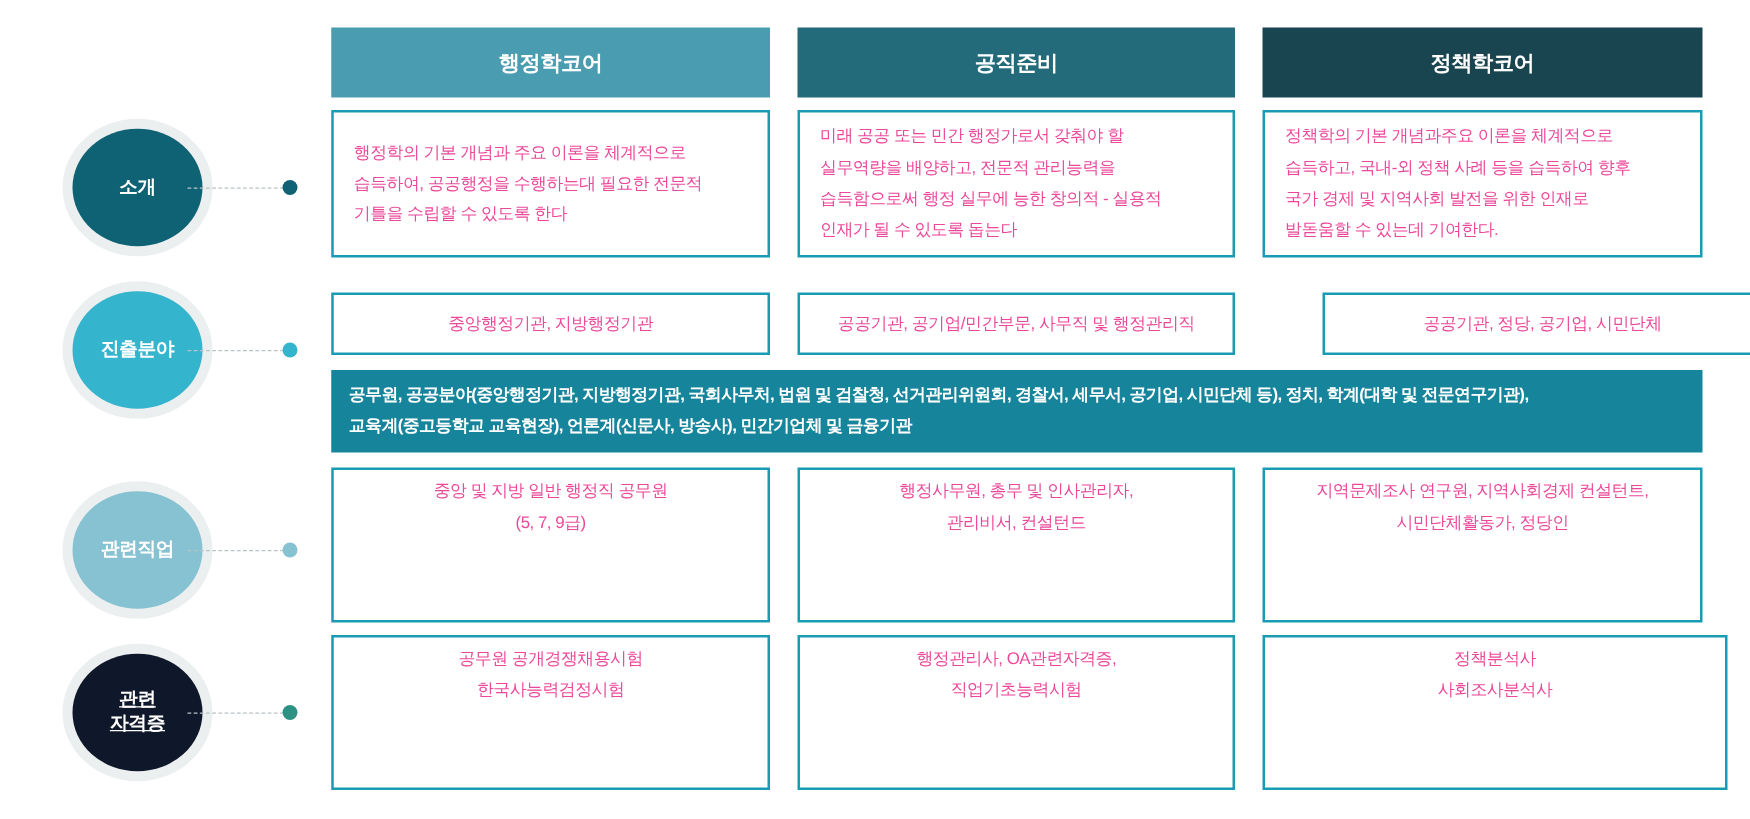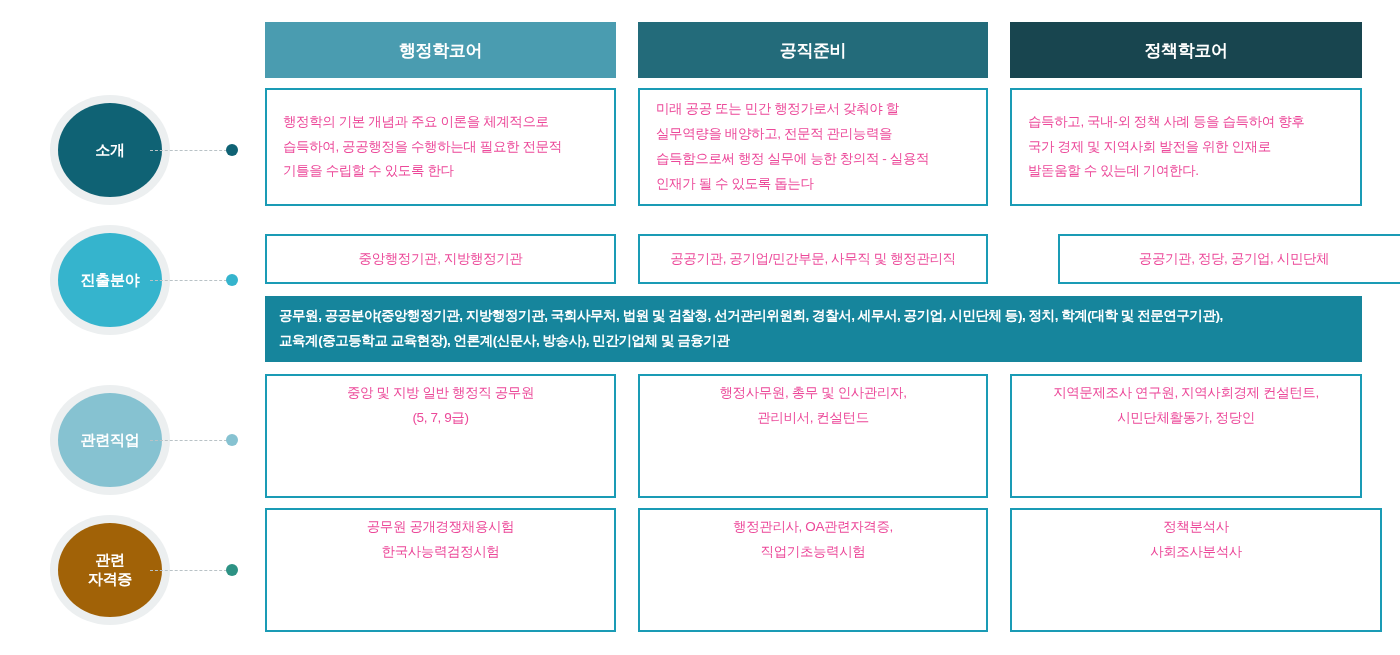--- a/index.html
+++ b/index.html
@@ -157,20 +157,21 @@
     <span class="line">습득하여, 공공행정을 수행하는대 필요한 전문적</span>
     <span class="line">기틀을 수립할 수 있도록 한다</span>
   </div>
   <div class="card pad-left" style="left:638px; top:88px; width:350px; height:118px;">
     <span class="line">미래 공공 또는 민간 행정가로서 갖춰야 할</span>
     <span class="line">실무역량을 배양하고, 전문적 관리능력을</span>
     <span class="line">습득함으로써 행정 실무에 능한 창의적 - 실용적</span>
     <span class="line">인재가 될 수 있도록 돕는다</span>
   </div>
   <div class="card pad-left" style="left:1010px; top:88px; width:352px; height:118px;">
+    <span class="line">정책학의 기본 개념과주요 이론을 체계적으로</span>
     <span class="line">습득하고, 국내-외 정책 사례 등을 습득하여 향후</span>
     <span class="line">국가 경제 및 지역사회 발전을 위한 인재로</span>
     <span class="line">발돋움할 수 있는데 기여한다.</span>
   </div>
 
   <div class="rail-node" style="top:225px;">
     <div class="rail-halo"></div>
     <div class="rail-circle" style="background:#35b4cd;">
       <span>진출분야</span>
     </div>
@@ -210,21 +211,21 @@
     <span class="line">행정사무원, 총무 및 인사관리자,</span>
     <span class="line">관리비서, 컨설턴드</span>
   </div>
   <div class="card center top-align" style="left:1010px; top:374px; width:352px; height:124px;">
     <span class="line">지역문제조사 연구원, 지역사회경제 컨설턴트,</span>
     <span class="line">시민단체활동가, 정당인</span>
   </div>
 
   <div class="rail-node" style="top:515px;">
     <div class="rail-halo"></div>
-    <div class="rail-circle" style="background:#a16207;">
+    <div class="rail-circle" style="background:#0f172a;text-decoration:underline;">
       <span>
         <span>관련</span><br>
         <span>자격증</span>
       </span>
     </div>
   </div>
   <div class="rail-connector" style="left:150px; top:570px; width:82px;"></div>
   <div class="rail-dot" style="left:226px; top:570px; background:#2d9284;"></div>
 
   <div class="card center top-align" style="left:265px; top:508px; width:351px; height:124px;">

